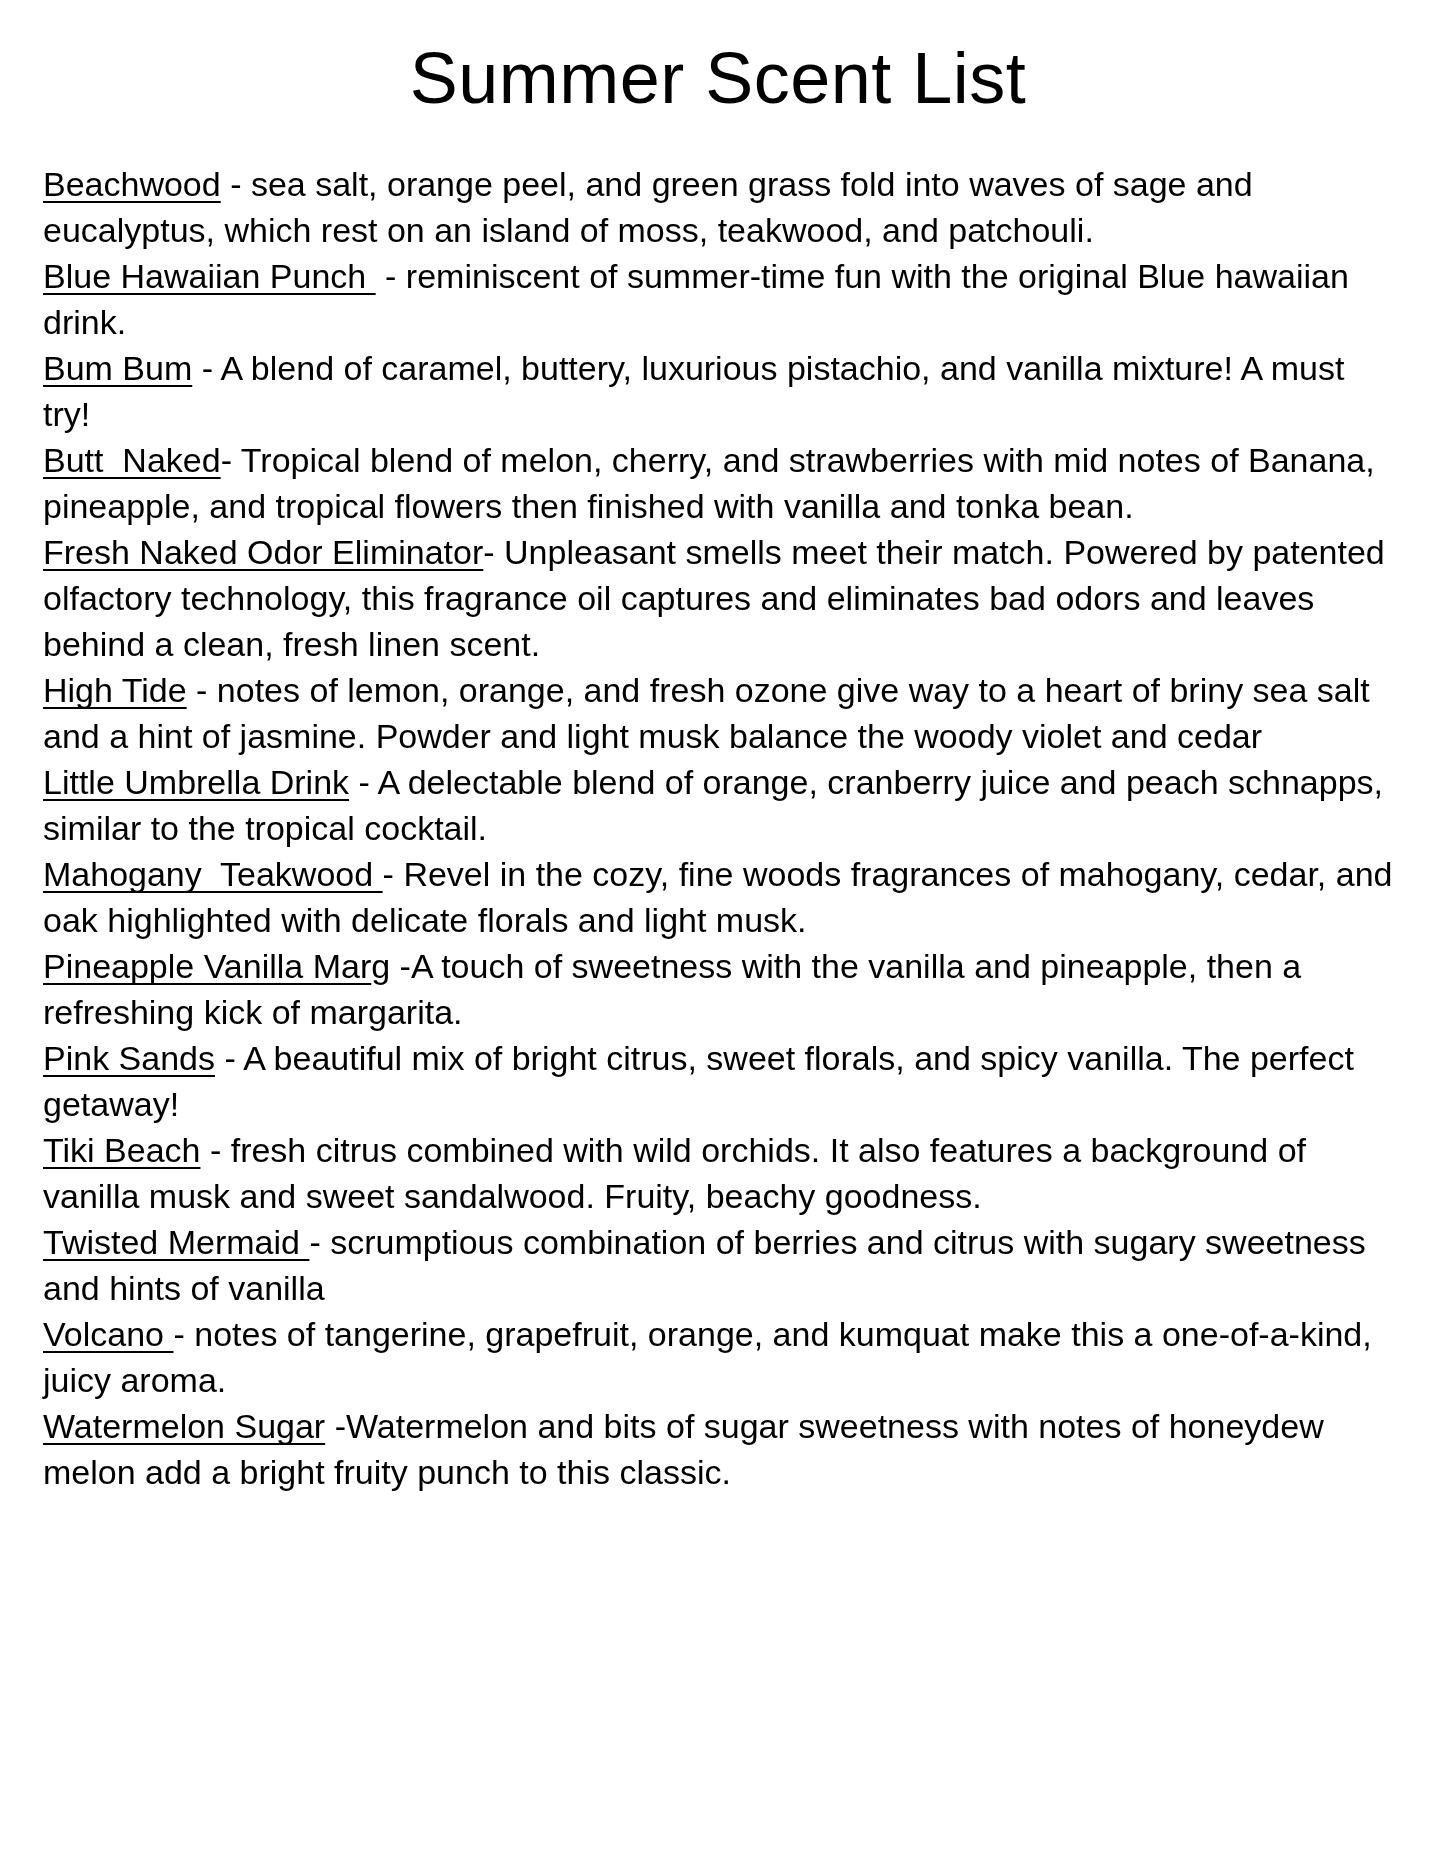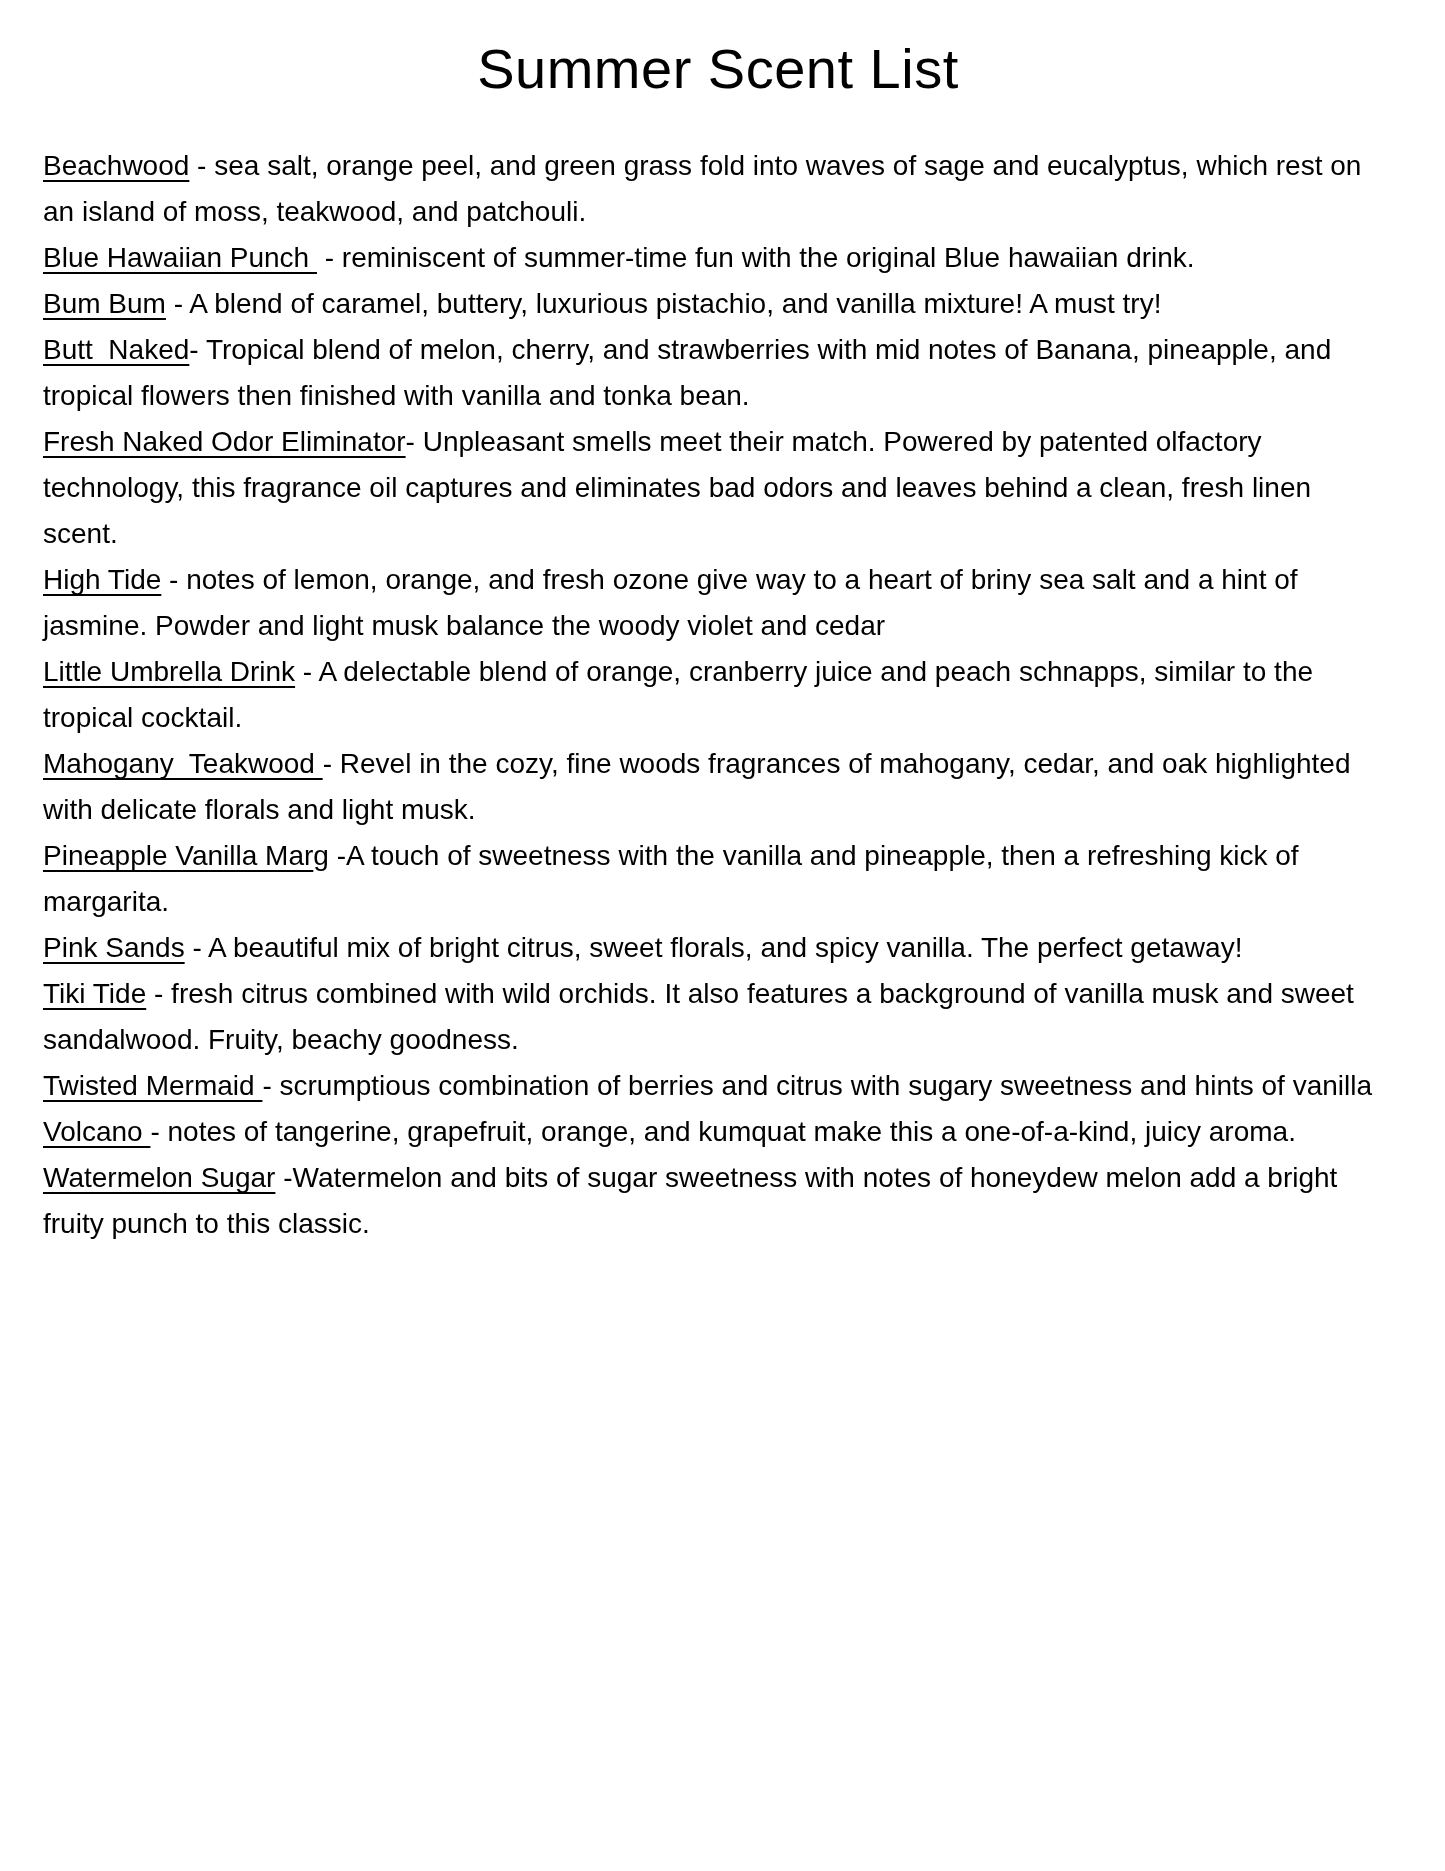--- a/index.html
+++ b/index.html
@@ -11,29 +11,29 @@
     font-family: "Liberation Sans", "DejaVu Sans", sans-serif;
     -webkit-font-smoothing: antialiased;
   }
   .doc {
     padding: 20px 52px 40px 43px;
     box-sizing: border-box;
   }
   .doc-title {
     margin: 18px 0 42px 0;
     text-align: center;
-    font-size: 56px;
+    font-size: 72px;
     line-height: 1.12;
     font-weight: 500;
     letter-spacing: 0.5px;
   }
   .scent-list { margin: 0; padding: 0; }
   .scent-entry {
     margin: 0;
-    font-size: 28px;
+    font-size: 34px;
     line-height: 46px;
     font-weight: 400;
   }
   .scent-name, .scent-plain, .scent-desc {
     white-space: pre-wrap;
   }
   .scent-name {
     text-decoration: underline;
     text-decoration-thickness: 2px;
     text-underline-offset: 5px;
@@ -49,18 +49,18 @@
     <p class="scent-entry"><span class="scent-name">Beachwood</span><span class="scent-plain"></span><span class="scent-desc"> - sea salt, orange peel, and green grass fold into waves of sage and eucalyptus, which rest on an island of moss, teakwood, and patchouli.</span></p>
     <p class="scent-entry"><span class="scent-name">Blue Hawaiian Punch </span><span class="scent-plain"></span><span class="scent-desc"> - reminiscent of summer-time fun with the original Blue hawaiian drink.</span></p>
     <p class="scent-entry"><span class="scent-name">Bum Bum</span><span class="scent-plain"></span><span class="scent-desc"> - A blend of caramel, buttery, luxurious pistachio, and vanilla mixture! A must try!</span></p>
     <p class="scent-entry"><span class="scent-name">Butt  Naked</span><span class="scent-plain"></span><span class="scent-desc">- Tropical blend of melon, cherry, and strawberries with mid notes of Banana, pineapple, and tropical flowers then finished with vanilla and tonka bean.</span></p>
     <p class="scent-entry"><span class="scent-name">Fresh Naked Odor Eliminator</span><span class="scent-plain"></span><span class="scent-desc">- Unpleasant smells meet their match. Powered by patented olfactory technology, this fragrance oil captures and eliminates bad odors and leaves behind a clean, fresh linen scent.</span></p>
     <p class="scent-entry"><span class="scent-name">High Tide</span><span class="scent-plain"></span><span class="scent-desc"> - notes of lemon, orange, and fresh ozone give way to a heart of briny sea salt and a hint of jasmine. Powder and light musk balance the woody violet and cedar</span></p>
     <p class="scent-entry"><span class="scent-name">Little Umbrella Drink</span><span class="scent-plain"></span><span class="scent-desc"> - A delectable blend of orange, cranberry juice and peach schnapps, similar to the tropical cocktail.</span></p>
     <p class="scent-entry"><span class="scent-name">Mahogany  Teakwood </span><span class="scent-plain"></span><span class="scent-desc">- Revel in the cozy, fine woods fragrances of mahogany, cedar, and oak highlighted with delicate florals and light musk.</span></p>
     <p class="scent-entry"><span class="scent-name">Pineapple Vanilla Mar</span><span class="scent-plain">g</span><span class="scent-desc"> -A touch of sweetness with the vanilla and pineapple, then a refreshing kick of margarita.</span></p>
     <p class="scent-entry"><span class="scent-name">Pink Sands</span><span class="scent-plain"></span><span class="scent-desc"> - A beautiful mix of bright citrus, sweet florals, and spicy vanilla. The perfect getaway!</span></p>
-    <p class="scent-entry"><span class="scent-name">Tiki Tide</span><span class="scent-plain"></span><span class="scent-desc"> - fresh citrus combined with wild orchids. It also features a background of vanilla musk and sweet sandalwood. Fruity, beachy goodness.</span></p>
+    <p class="scent-entry"><span class="scent-name">Tiki Beach</span><span class="scent-plain"></span><span class="scent-desc"> - fresh citrus combined with wild orchids. It also features a background of vanilla musk and sweet sandalwood. Fruity, beachy goodness.</span></p>
     <p class="scent-entry"><span class="scent-name">Twisted Mermaid </span><span class="scent-plain"></span><span class="scent-desc">- scrumptious combination of berries and citrus with sugary sweetness and hints of vanilla</span></p>
     <p class="scent-entry"><span class="scent-name">Volcano </span><span class="scent-plain"></span><span class="scent-desc">- notes of tangerine, grapefruit, orange, and kumquat make this a one-of-a-kind, juicy aroma.</span></p>
     <p class="scent-entry"><span class="scent-name">Watermelon Sugar</span><span class="scent-plain"></span><span class="scent-desc"> -Watermelon and bits of sugar sweetness with notes of honeydew melon add a bright fruity punch to this classic.</span></p>
   </div>
 </div>
 
 </body></html>

